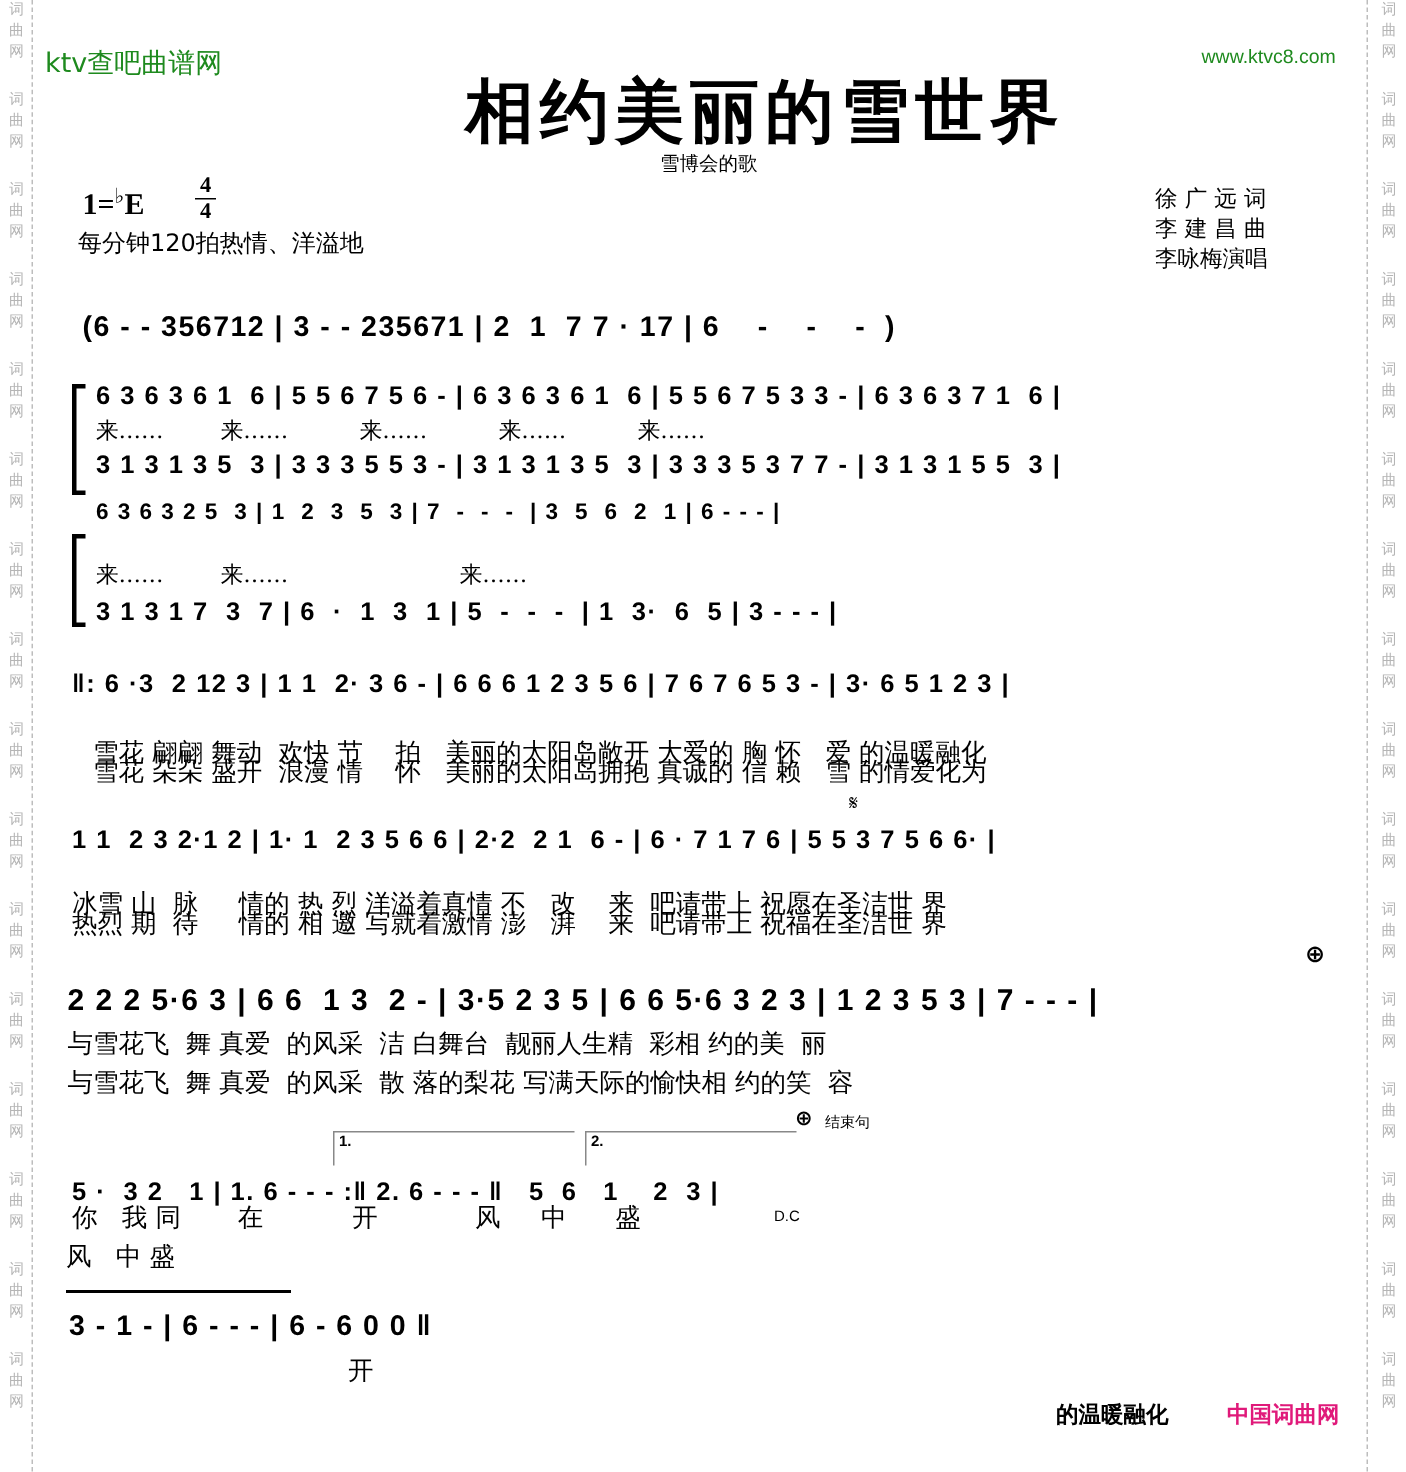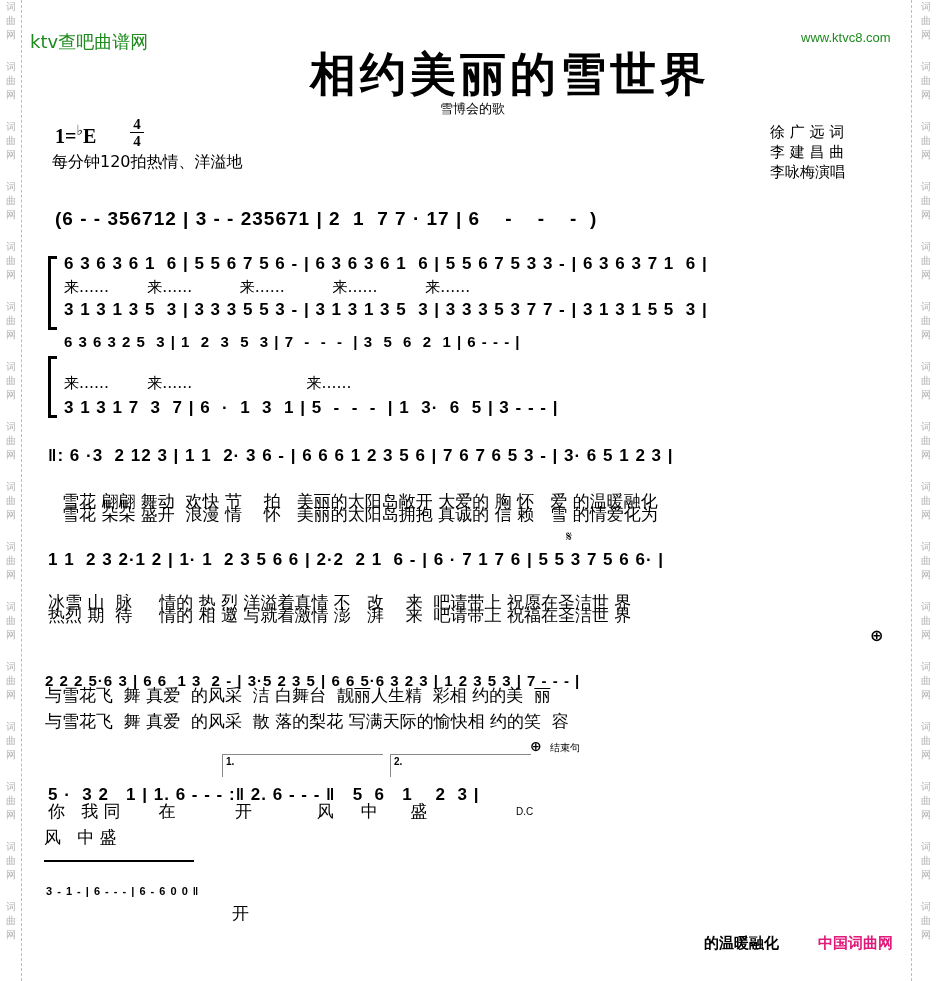--- a/index.html
+++ b/index.html
@@ -240,33 +240,33 @@
 <div class="line" style="top:446px; left:48px; font-size:17px;">‖: 6 ·3  2 12 3 | 1 1  2· 3 6 - | 6 6 6 1 2 3 5 6 | 7 6 7 6 5 3 - | 3· 6 5 1 2 3 |</div>
 <div class="lyr" style="top:478px;margin-top:12px;">雪花 翩翩 舞动  欢快 节    拍   美丽的太阳岛敞开 大爱的 胸 怀   爱 的温暖融化</div>
 <div class="lyr" style="top:503px;">雪花 朵朵 盛开  浪漫 情    怀   美丽的太阳岛拥抱 真诚的 信 赖   雪 的情爱化为</div>
 
 <div class="line" style="top:550px; left:48px; font-size:17px;">1 1  2 3 2·1 2 | 1· 1  2 3 5 6 6 | 2·2  2 1  6 - | 6 · 7 1 7 6 | 5 5 3 7 5 6 6· |</div>
 <div class="lyr" style="top:578px; left:48px;margin-top:13px;">冰雪 山  脉     情的 热 烈 洋溢着真情 不   改    来  吧请带上 祝愿在圣洁世 界</div>
 <div class="lyr" style="top:604px; left:48px;">热烈 期  待     情的 相 邀 写就着激情 澎   湃    来  吧请带上 祝福在圣洁世 界</div>
 <div style="position:absolute; left:566px; top:528px; font-size:14px;">𝄋</div>
 <div style="position:absolute; left:870px; top:626px; font-size:16px; font-weight:bold;">⊕</div>
 
-<div class="line" style="top:656px; left:45px; font-size:15px;margin-top:16px;">2 2 2 5·6 3 | 6 6  1 3  2 - | 3·5 2 3 5 | 6 6 5·6 3 2 3 | 1 2 3 5 3 | 7 - - - |</div>
+<div class="line" style="top:656px; left:45px; font-size:20px;">2 2 2 5·6 3 | 6 6  1 3  2 - | 3·5 2 3 5 | 6 6 5·6 3 2 3 | 1 2 3 5 3 | 7 - - - |</div>
 <div class="lyr" style="top:684px; left:45px;">与雪花飞  舞 真爱  的风采  洁 白舞台  靓丽人生精  彩相 约的美  丽</div>
 <div class="lyr" style="top:710px; left:45px;">与雪花飞  舞 真爱  的风采  散 落的梨花 写满天际的愉快相 约的笑  容</div>
 
 <div style="position:absolute; left:530px; top:738px; font-size:14px; font-weight:bold;">⊕</div>
 <div class="small" style="position:absolute; left:550px; top:741px;">结束句</div>
 <div style="position:absolute; left:222px; top:754px; width:160px; border-top:1px solid #888; border-left:1px solid #888; height:22px;"></div>
 <div class="small" style="position:absolute; left:226px; top:756px; font-weight:bold; font-family:'Liberation Sans',sans-serif;">1.</div>
 <div style="position:absolute; left:390px; top:754px; width:140px; border-top:1px solid #888; border-left:1px solid #888; height:22px;"></div>
 <div class="small" style="position:absolute; left:394px; top:756px; font-weight:bold; font-family:'Liberation Sans',sans-serif;">2.</div>
 <div class="line" style="top:772px; left:48px; font-size:17px;margin-top:13px;">5 ·  3 2   1 | 1. 6 - - - :‖ 2. 6 - - - ‖   5  6   1    2  3 |</div>
 <div class="small" style="position:absolute; left:516px; top:806px; font-family:'Liberation Sans',sans-serif;">D.C</div>
 <div class="lyr" style="top:800px; left:48px;">你   我 同       在           开            风     中      盛</div>
 <div class="lyr" style="top:826px; left:44px;">风   中 盛</div>
 
 <div style="position:absolute; left:44px; top:860px; width:150px; border-top:2px solid #000;"></div>
-<div class="line" style="top:874px; left:46px; font-size:11px;margin-top:11px;">3 - 1 - | 6 - - - | 6 - 6 0 0 ‖</div>
+<div class="line" style="top:874px; left:46px; font-size:19px;">3 - 1 - | 6 - - - | 6 - 6 0 0 ‖</div>
 <div class="lyr" style="top:902px; left:232px;">开</div>
 
 <div class="footer-src">的温暖融化</div>
 <div class="footer-site">中国词曲网</div>
 
 </body></html>

